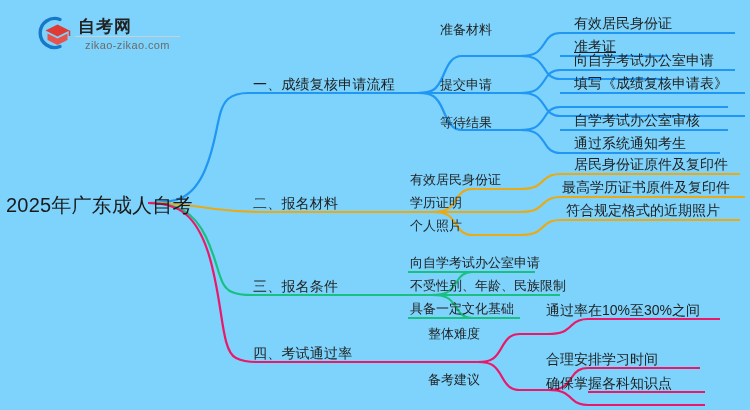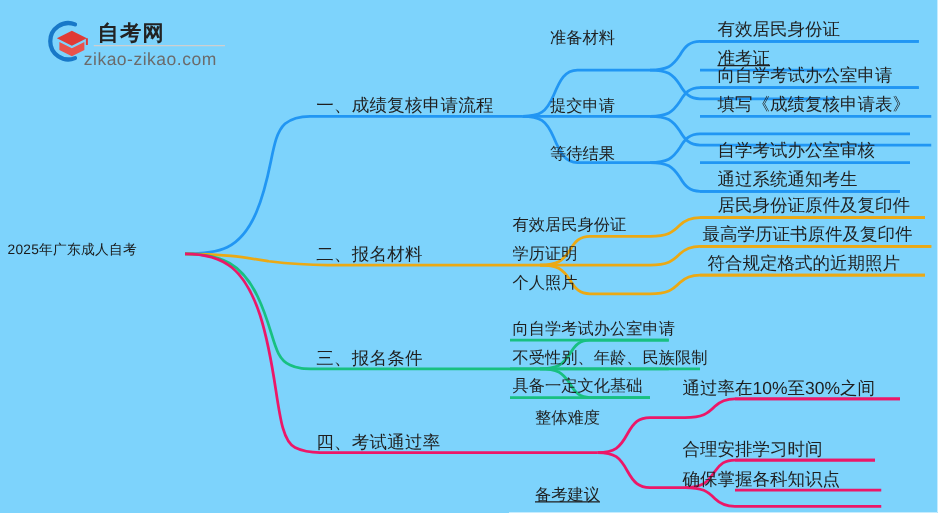--- a/index.html
+++ b/index.html
@@ -22,21 +22,21 @@
     width: 750px;
     height: 410px;
   }
   .node {
     position: absolute;
     white-space: nowrap;
     color: #262626;
     line-height: 1;
   }
   .root-node {
-    font-size: 11px;
+    font-size: 20px;
     color: #1a1a1a;
     letter-spacing: 0.2px;
   }
   .lvl1 {
     font-size: 14px;
     color: #1f1f1f;
     letter-spacing: 0.2px;
   }
   .lvl2 {
     font-size: 13px;
@@ -73,23 +73,23 @@
   #logo .brand-rule {
     position: absolute;
     left: 42px;
     top: 24px;
     width: 105px;
     height: 1px;
     background: #cfcfcf;
   }
   #logo .brand-url {
     position: absolute;
-    left: 34px;
+    left: 52px;
     top: 27px;
-    font-size: 14px;
+    font-size: 11px;
     color: #6b6b6b;
     letter-spacing: 0.4px;
   }
 </style>
 </head>
 <body>
 
 <div id="canvas">
 
   <div id="logo">
@@ -210,19 +210,19 @@
 
   <div class="node lvl1" style="left:253px; top:279px;">三、报名条件</div>
 
   <div class="node lvl2" style="left:410px; top:256px;">向自学考试办公室申请</div>
   <div class="node lvl2" style="left:410px; top:279px;">不受性别、年龄、民族限制</div>
   <div class="node lvl2" style="left:410px; top:302px;">具备一定文化基础</div>
 
   <div class="node lvl1" style="left:253px; top:346px;">四、考试通过率</div>
 
   <div class="node lvl2" style="left:428px; top:327px;">整体难度</div>
-  <div class="node lvl2" style="left:428px; top:389px;text-decoration:underline;">备考建议</div>
+  <div class="node lvl2" style="left:428px; top:373px;">备考建议</div>
 
   <div class="node lvl3" style="left:546px; top:303px;">通过率在10%至30%之间</div>
   <div class="node lvl3" style="left:546px; top:352px;">合理安排学习时间</div>
   <div class="node lvl3" style="left:546px; top:376px;">确保掌握各科知识点</div>
 
 </div>
 
 </body></html>

